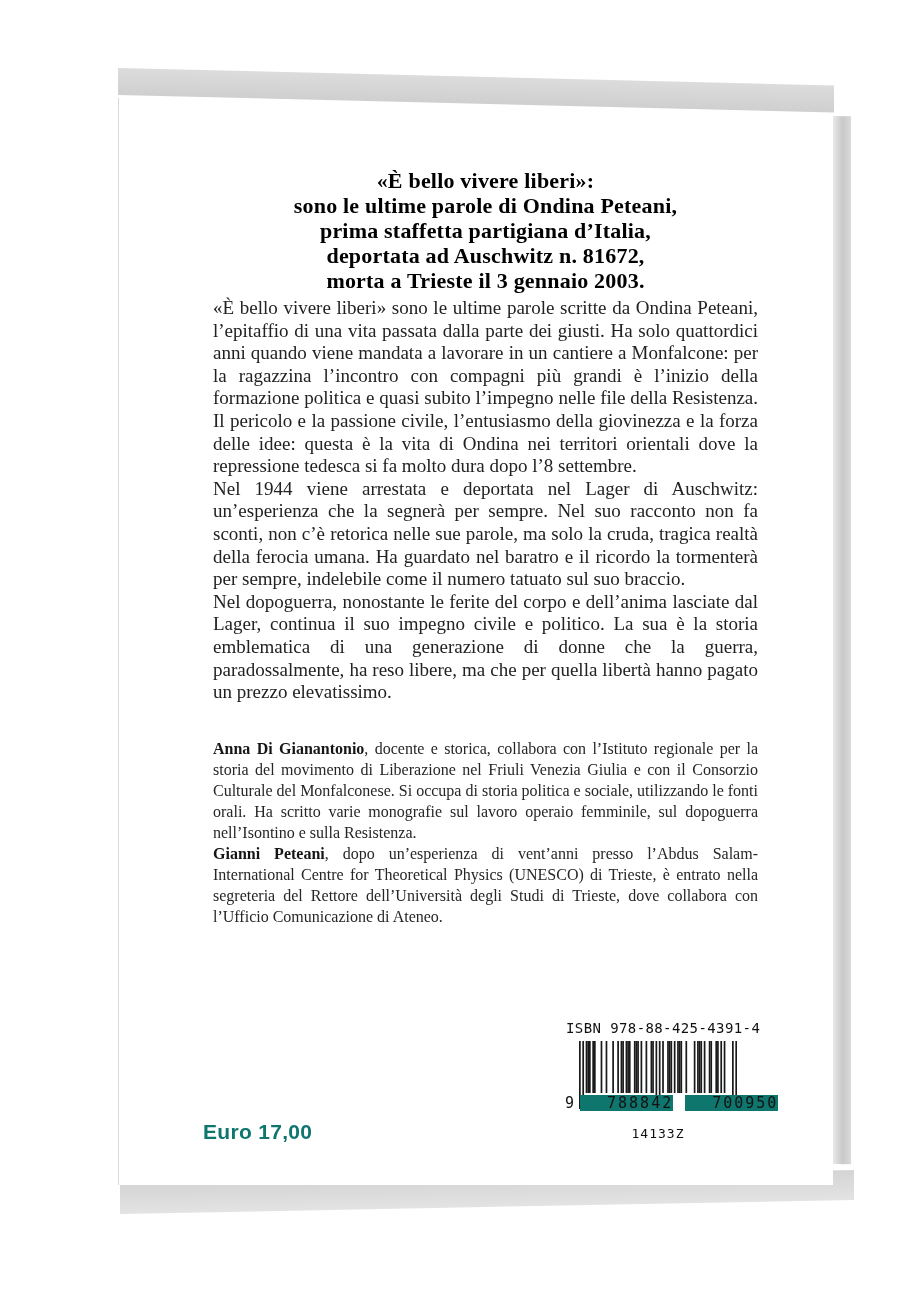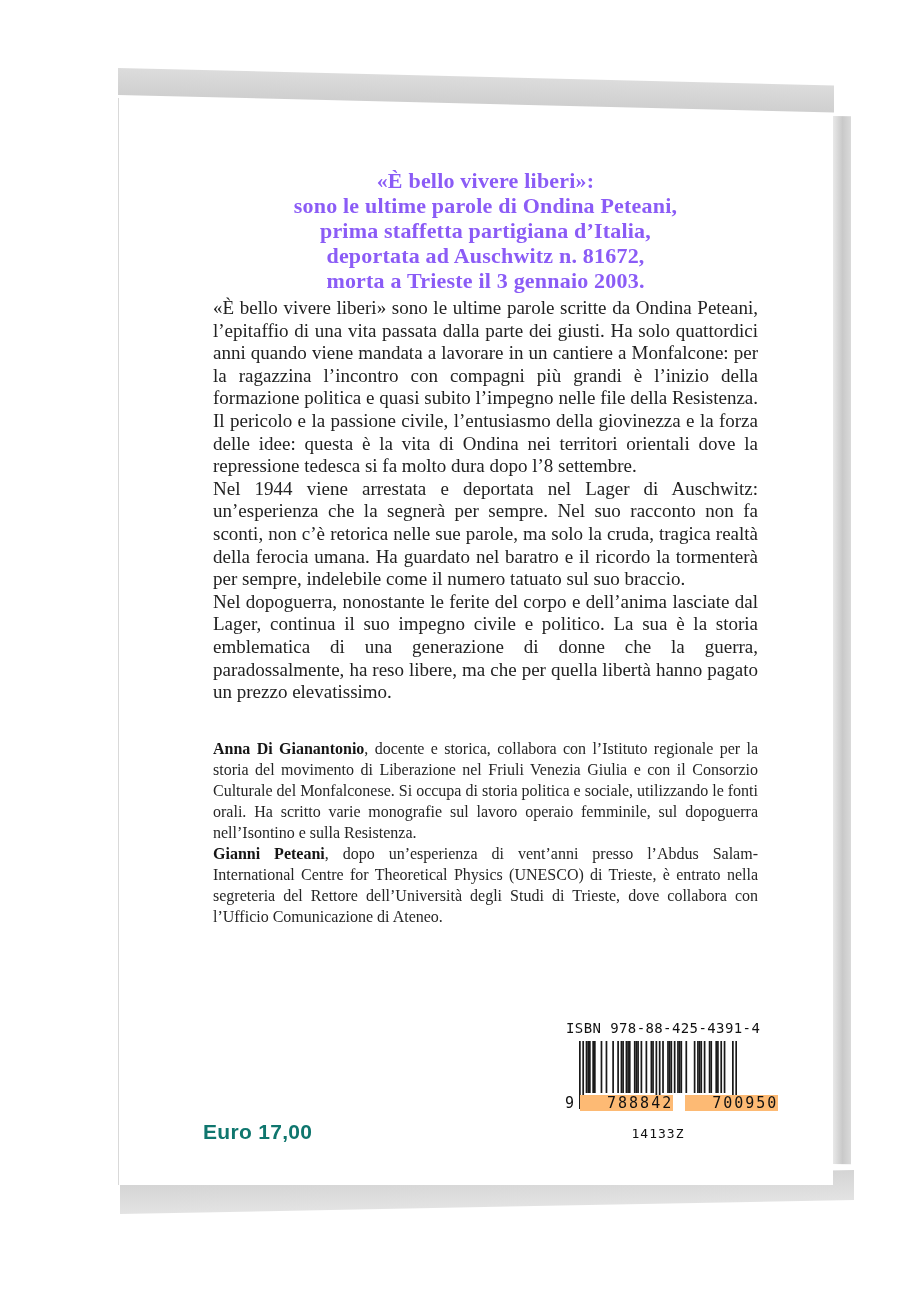--- a/index.html
+++ b/index.html
@@ -21,40 +21,40 @@
     background:linear-gradient(#d4d4d4,#e3e3e3);
     transform:skewY(-1.1deg);transform-origin:0 0;z-index:0;}
 
   .page{position:absolute;left:0;top:30px;width:714px;height:1087px;background:#ffffff;
     border-left:1px solid #d9d9d9;z-index:2;color:#1e1e1e;}
 
   
   .content{position:relative;height:100%;padding:0 75px 0 94px;box-sizing:border-box;}
 
   .headline{margin:0;padding-top:70px;text-align:center;
-    font-weight:700;font-size:22px;line-height:25px;letter-spacing:0.2px;color:#8b5cf6;}
+    font-weight:700;font-size:22px;line-height:25px;letter-spacing:0.2px;color:#000000;}
 
   .synopsis{margin-top:4px;font-size:19px;line-height:22.6px;text-align:justify;color:#222;}
   .synopsis p{margin:0;}
 
   .bios{margin-top:34px;font-size:16px;line-height:21px;text-align:justify;color:#262626;}
   .bio{margin:0;}
   .bio + .bio{margin-top:0;}
   .bio b{font-weight:700;color:#151515;}
 
   
   .isbn-block{position:absolute;left:447px;top:922px;width:184px;text-align:center;
     font-family:"DejaVu Sans Mono", monospace;color:#111;}
   .isbn-label{font-size:14px;letter-spacing:0.4px;white-space:nowrap;}
   .barcode-wrap{position:relative;display:inline-block;margin-top:5px;width:158px;height:68px;}
   .barcode-wrap svg{display:block;}
   .barcode-digits{position:absolute;left:-14px;bottom:-2px;width:172px;display:flex;
     font-size:15px;letter-spacing:2px;line-height:16px;}
   .barcode-digits .d-first{width:14px;text-align:left;letter-spacing:0;}
-  .barcode-digits .d-group{flex:1;background:#fdba74;margin:0 6px;text-align:center;padding-left:27px;}
+  .barcode-digits .d-group{flex:1;background:#0f766e;margin:0 6px;text-align:center;padding-left:27px;}
   .print-code{margin-top:13px;font-size:13px;letter-spacing:1px;}
 
   .price{position:absolute;left:84px;top:1022px;
     font-family:"Liberation Sans", sans-serif;font-weight:700;font-size:21px;
     letter-spacing:0.3px;color:#0f766e;}
 </style>
 </head>
 <body>
 
 <div class="scene">

